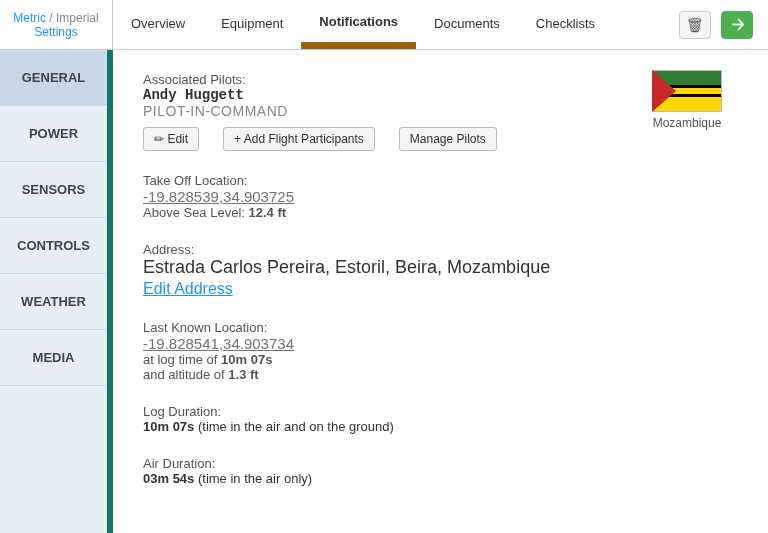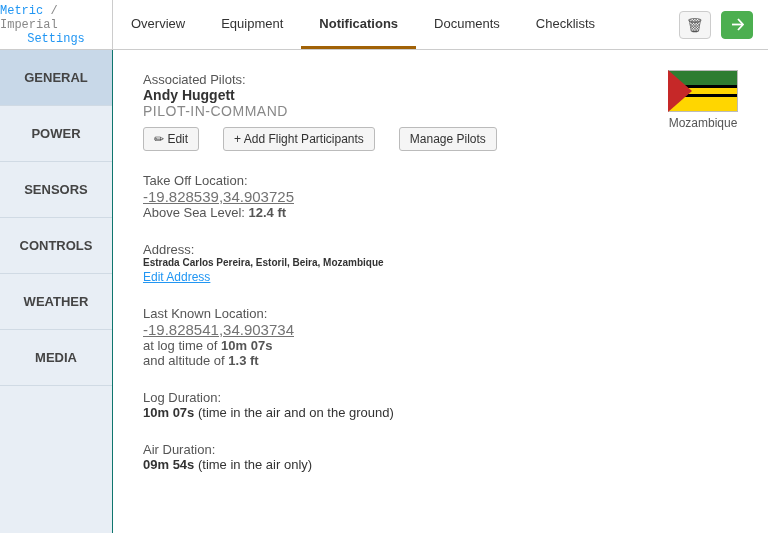--- a/index.html
+++ b/index.html
@@ -17,42 +17,41 @@
       width: 113px;
       display: flex;
       flex-direction: column;
       align-items: center;
       justify-content: center;
       font-size: 12px;
       color: #555;
       border-right: 1px solid #ccc;
       height: 100%;
       padding: 0 0;
-      font-family: Liberation Mono, monospace;
     }
     .metric-imperial a { color: #2196F3; text-decoration: none; }
     .metric-imperial span { color: #888; }
     .nav-tabs {
       display: flex;
       align-items: center;
       flex: 1;
       height: 100%;
     }
     .nav-tab {
       padding: 12px 18px;
       height: 100%;
       display: flex;
       align-items: center;
       font-size: 13px;
       color: #333;
       cursor: pointer;
       border-bottom: 3px solid transparent;
     }
     .nav-tab.active {
-      border-bottom: 3px solid #a16207;
+      border-bottom: 7px solid #a16207;
       color: #333;
       font-weight: bold;
     }
     .nav-icons {
       display: flex;
       align-items: center;
       gap: 10px;
       padding-right: 15px;
     }
     .nav-icon-btn {
@@ -73,21 +72,21 @@
     
     .main-layout {
       display: flex;
       height: calc(533px - 50px);
     }
 
     
     .sidebar {
       width: 113px;
       background: #e8eef5;
-      border-right: 1px solid #0f766e;
+      border-right: 6px solid #0f766e;
       display: flex;
       flex-direction: column;
     }
     .sidebar-item {
       padding: 20px 8px;
       text-align: center;
       font-size: 13px;
       font-weight: bold;
       color: #444;
       cursor: pointer;
@@ -119,20 +118,21 @@
     }
     .info-value {
       flex: 1;
       font-size: 13px;
       color: #333;
     }
     .info-value .pilot-name {
       font-weight: bold;
       color: #333;
       font-size: 14px;
+      font-family: Liberation Mono, monospace;
     }
     .info-value .pilot-role {
       font-size: 14px;
       color: #888;
       letter-spacing: 0.5px;
       text-transform: uppercase;
     }
     .pilot-actions {
       display: flex;
       gap: 24px;
@@ -154,35 +154,35 @@
       color: #737373;
       text-decoration: underline;
       cursor: pointer;
       font-size: 15px;
     }
     .alt-info {
       font-size: 13px;
       color: #555;
     }
     .address-bold {
-      font-weight: bold;
-      font-size: 10px;
+      font-weight: normal;
+      font-size: 18px;
     }
     .edit-address {
       color: #2196F3;
       text-decoration: underline;
       cursor: pointer;
-      font-size: 12px;
+      font-size: 16px;
       margin-top: 2px;
     }
 
     
     .flag-container {
       position: absolute;
-      right: 30px;
+      right: 46px;
       top: 20px;
       text-align: center;
     }
     .flag-triangle {
       position: absolute;
       top: 0;
       left: 0;
       width: 0;
       height: 0;
       border-top: 21px solid transparent;
@@ -318,19 +318,19 @@
       <div class="info-label">Log Duration:</div>
       <div class="info-value">
         <strong>10m 07s</strong>
         <span> </span><span>(time in the air and on the ground)</span>
       </div>
     </div>
 
     <div class="info-row">
       <div class="info-label">Air Duration:</div>
       <div class="info-value">
-        <strong>09m 54s</strong>
+        <strong>03m 54s</strong>
         <span> </span><span>(time in the air only)</span>
       </div>
     </div>
 
   </div>
 </div>
 
 </body></html>

